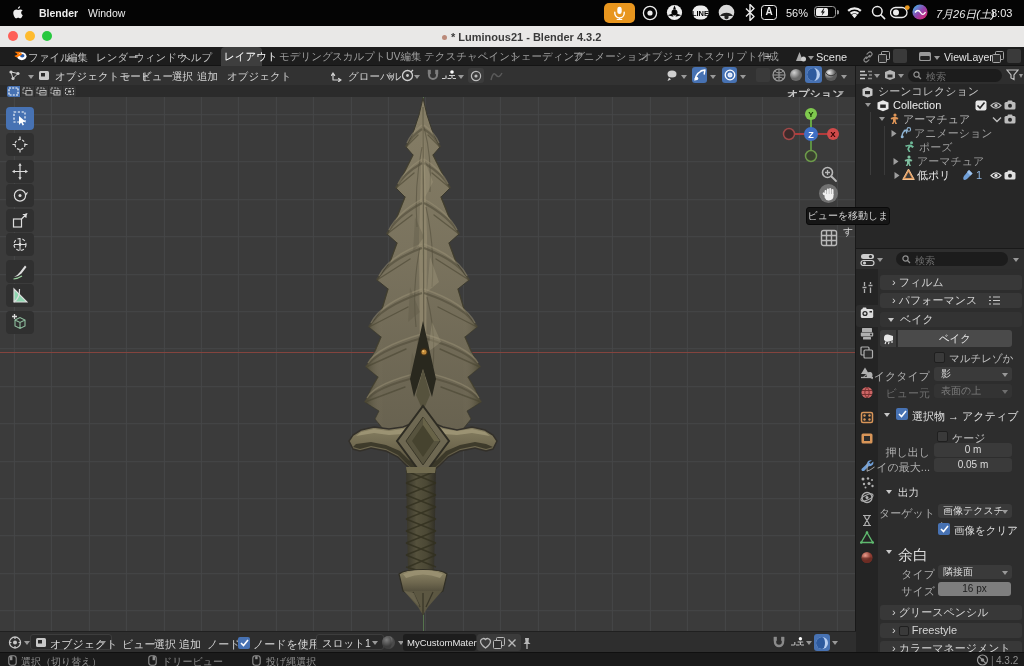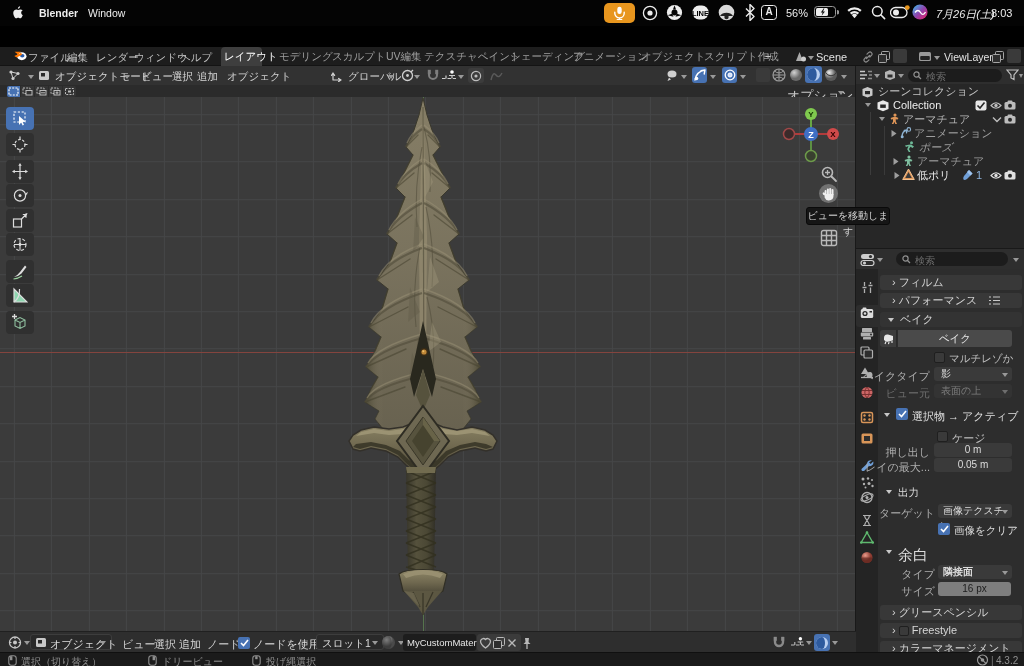--- a/index.html
+++ b/index.html
@@ -126,20 +126,27 @@
             <stop offset="0" stop-color="#36c5f0"></stop>
             <stop offset=".5" stop-color="#8e44ad"></stop>
             <stop offset="1" stop-color="#e91e63"></stop>
           </linearGradient>
         </defs>
         <circle cx="8" cy="8" r="7.6" fill="url(#siri)"></circle>
         <path d="M3 8.5 Q6 4.5 8.5 8.5 T13.5 8" fill="none" stroke="#fff" stroke-width="1.4"></path>
       </svg>
     <div class="it" style="left:936px;font-size:11px;font-style:italic;">7月26日(土)</div>
     <div class="it" style="left:991px;font-size:11px;">8:03</div>
+  </div>
+  <div id="titlebar" class="abs">
+    <div class="tl" style="left:8px;background:#fe5f57;"></div>
+    <div class="tl" style="left:25px;background:#febb2e;"></div>
+    <div class="tl" style="left:42px;background:#27c83f;"></div>
+    <div class="abs" style="left:442px;top:9px;width:5px;height:5px;border-radius:50%;background:#bb8a7a;"></div>
+    <div id="title">* Luminous21 - Blender 4.3.2</div>
   </div>
   <div id="topbar" class="abs">
     <svg class="abs" style="left:14px;top:4px" width="13" height="11" viewBox="0 0 15 13">
         <ellipse cx="9" cy="6.2" rx="5.6" ry="4.6" fill="#fff"></ellipse>
         <ellipse cx="9.6" cy="5.6" rx="2.6" ry="2.1" fill="#2a5ca8"></ellipse>
         <path d="M0.5 1 L8 1 L4.6 4 Z" fill="#ff7700"></path>
         <path d="M0.2 5.8 8.4 2.2 9.2 4.4 3 7.8 Z" fill="#ff7700"></path>
       </svg>
     <div class="m jp" style="left:28px;">ファイル</div>
     <div class="m jp" style="left:67px;">編集</div>
@@ -314,21 +321,21 @@
           <rect x="4" y="3.5" width="6" height="4.5" fill="#343434" stroke="#bbb"></rect>
           <path d="M5.5 5.8 h3 M7 4.3 v3" stroke="#bbb"></path>
         </svg>
       </div>
     <div class="abs" style="left:63px;top:1px;width:13px;height:11px;background:#343434;border-radius:0 2px 2px 0;">
         <svg style="position:absolute;left:1px;top:1px" width="11" height="9" viewBox="0 0 11 9">
           <rect x="1.5" y="1.5" width="8" height="6" fill="none" stroke="#bbb" stroke-dasharray="2 1.2"></rect>
           <rect x="4" y="3.5" width="3" height="2" fill="#bbb"></rect>
         </svg>
       </div>
-    <div class="abs jp" style="left:787px;top:2px;font-size:13px;color:#c8c8c8;">オプション</div>
+    <div class="abs jp" style="left:787px;top:2px;font-size:11px;color:#c8c8c8;font-weight:bold;">オプション</div>
     <div class="chev abs" style="left:838px;top:6px;"></div>
   </div>
   <div id="viewport" class="abs">
     <div id="grid"></div>
     <div id="xaxis"></div>
     <div id="yaxis"></div>
     <svg id="sword" style="position:absolute;left:340px;top:0;" width="170" height="534" viewBox="0 0 170 534">
       <defs>
         <linearGradient id="bladeg" x1="0" y1="0" x2="0" y2="1">
           <stop offset="0" stop-color="#867e66"></stop>
@@ -612,21 +619,21 @@
         </svg>
       <span class="jp" style="position:absolute;left:58px;">アニメーション</span>
     </div>
     <div class="row" style="top:74px;color:#9e9e9e;">
       <svg class="abs" style="left:48px;top:1px" width="12" height="12" viewBox="0 0 12 12">
           <g fill="#6fb998">
             <circle cx="7.5" cy="1.8" r="1.5"></circle>
             <path d="M7 3.5 L10 5.5 L8.5 7 L6.5 5.8 L5 8 L6.5 11 L4.8 11 L3.2 8.2 L4.5 5 L2 6 L1 4.5 L4.5 3.8Z"></path>
           </g>
         </svg>
-      <span class="jp" style="position:absolute;left:63px;font-style:italic;">ポーズ</span>
+      <span class="jp" style="position:absolute;left:63px;">ポーズ</span>
     </div>
     <div class="row" style="top:88px;color:#9e9e9e;">
       <svg class="abs" style="left:36px;top:3px" width="8" height="9" viewBox="0 0 8 9">
           <path d="M1.5 1 L6.5 4.5 L1.5 8Z" fill="#9e9e9e"></path>
         </svg>
       <svg class="abs" style="left:47px;top:1px" width="12" height="12" viewBox="0 0 12 12">
           <g fill="#7fbfa0">
             <circle cx="6" cy="2" r="1.6"></circle>
             <path d="M6 3.5 L9.5 5 L8.2 6.8 L6.8 6 L6.8 8.5 L8 11 L6.3 11 L5.4 8.8 L4.5 11 L2.8 11 L4 8.5 L4 6 L2.6 6.8 L1.5 5Z"></path>
           </g>
@@ -805,21 +812,21 @@
     <div class="pfield" style="left:82px;top:255px;width:74px;text-align:left;"><span class="jp" style="margin-left:5px;">画像テクスチャ</span><div class="chev abs" style="left:64px;top:5.5px;"></div></div>
     <div class="abs" style="left:82px;top:274px;width:12px;height:12px;background:#4772b3;border-radius:2px;">
         <svg style="position:absolute;left:1.5px;top:2px" width="9" height="8" viewBox="0 0 9 8">
           <path d="M1 4 L3.5 6.5 L8 1" stroke="#fff" stroke-width="1.6" fill="none"></path>
         </svg>
       </div>
     <div class="abs jp" style="left:98px;top:275px;font-size:10.5px;color:#dcdcdc;">画像をクリア</div>
     <div class="dtri abs" style="left:30px;top:301px;"></div>
     <div class="abs jp" style="left:42px;top:297px;font-size:15px;color:#dcdcdc;">余白</div>
     <div class="plabel jp" style="left:0px;top:318px;width:79px;">タイプ</div>
-    <div class="pfield" style="left:82px;top:316px;width:74px;text-align:left;font-weight:bold;"><span class="jp" style="margin-left:5px;">隣接面</span><div class="chev abs" style="left:64px;top:5.5px;"></div></div>
+    <div class="pfield" style="left:82px;top:316px;width:74px;text-align:left;"><span class="jp" style="margin-left:5px;">隣接面</span><div class="chev abs" style="left:64px;top:5.5px;"></div></div>
     <div class="plabel jp" style="left:0px;top:335px;width:79px;">サイズ</div>
     <div class="pfield" style="left:82px;top:333px;width:73px;background:#7e7e7e;color:#1d1d1d;">16 px</div>
     <div class="phead" style="top:356px;"><span style="margin-left:12px;">›</span> <span class="jp">グリースペンシル</span></div>
     <div class="phead" style="top:374px;"><span style="margin-left:12px;">›</span> <span style="display:inline-block;width:10px;height:10px;background:#3a3a3a;border:1px solid #1f1f1f;border-radius:2px;vertical-align:-2px;"></span> Freestyle</div>
     <div class="phead" style="top:392px;text-decoration:underline;"><span style="margin-left:12px;">›</span> <span class="jp">カラーマネージメント</span></div>
   </div>
   <div id="tooltip" class="jp">ビューを移動します</div>
   <div id="nodebar" class="abs">
     <svg class="abs" style="left:8px;top:4px" width="14" height="13" viewBox="0 0 14 13">
         <circle cx="7" cy="6.5" r="5.5" fill="none" stroke="#c8c8c8" stroke-width="1.3"></circle>

